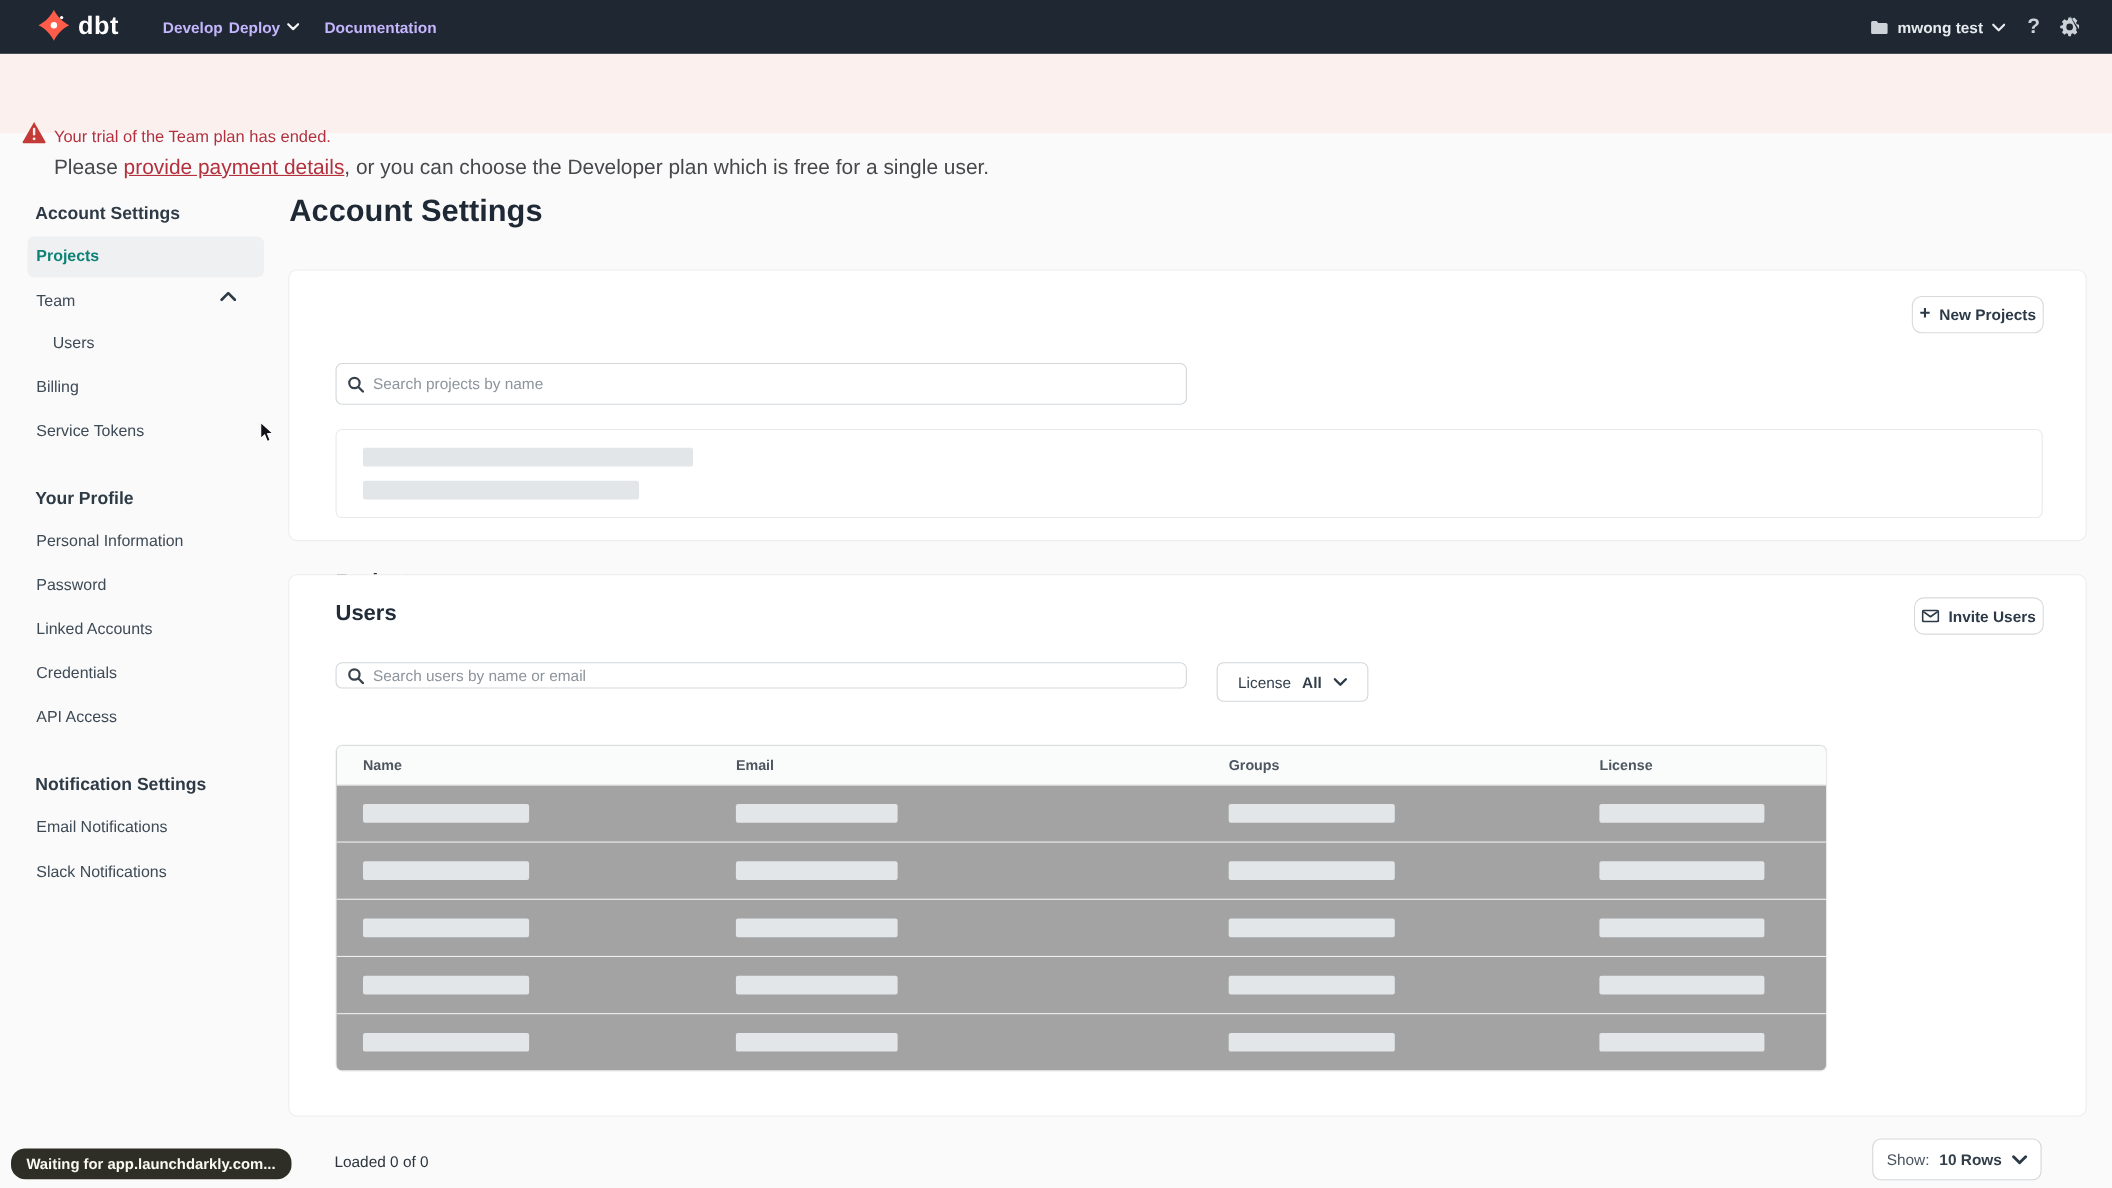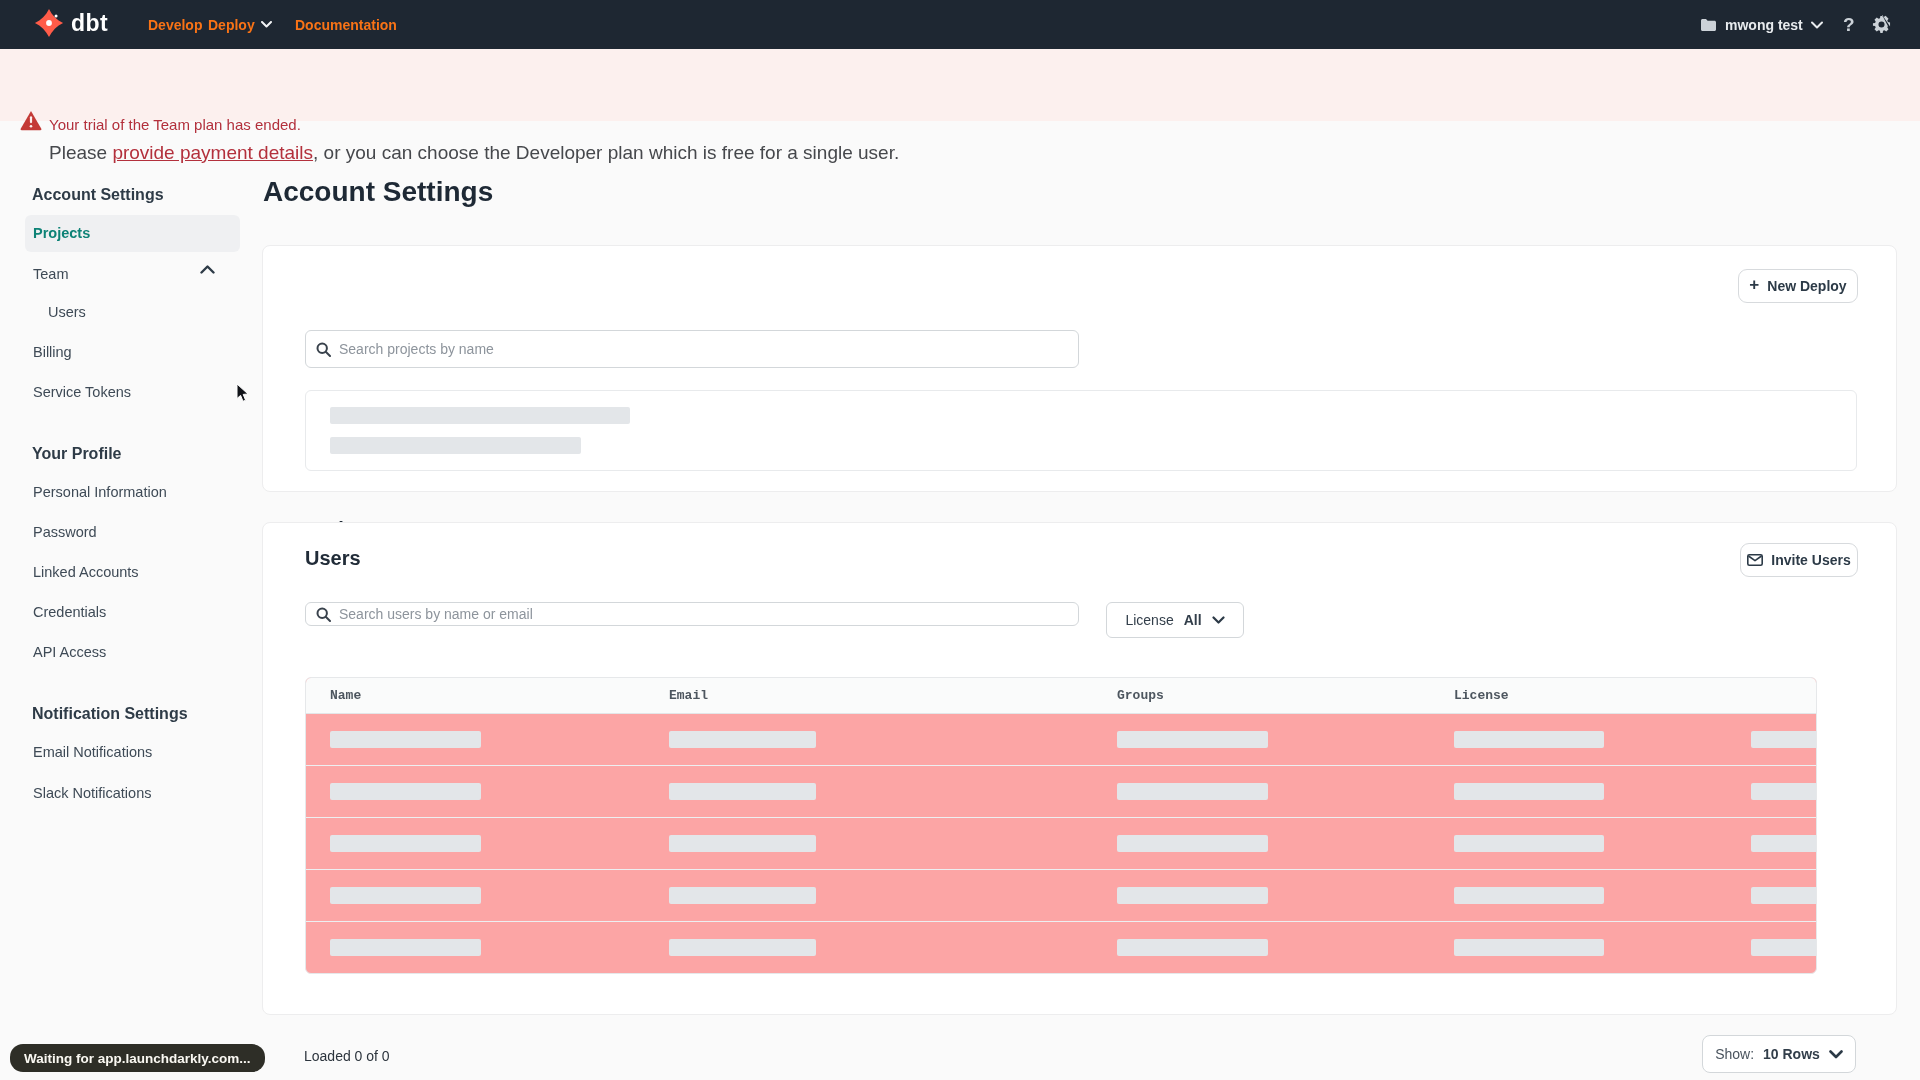--- a/index.html
+++ b/index.html
@@ -4,21 +4,21 @@
 <style>
   * { margin:0; padding:0; box-sizing:border-box; }
   html,body { background:#e9e9e9; }
   body { font-family:"Liberation Sans", sans-serif; }
   .canvas { position:relative; width:1920px; height:1080px; background:#fafafa; overflow:hidden; margin:0 auto; }
 
   
   .topnav { position:absolute; left:0; top:0; width:1920px; height:49px; background:#1e2732; display:flex; align-items:center; }
   .logo-wrap { position:absolute; left:34px; top:8px; display:flex; align-items:center; gap:7px; cursor:pointer;text-align:right; }
   .logo-text { color:#ffffff; font-size:23px; font-weight:bold; letter-spacing:0.5px; }
-  .nav-link { position:absolute; top:0; height:49px; display:flex; align-items:center; gap:6px; color:#f97316; font-size:14px; font-weight:bold; cursor:pointer; }
+  .nav-link { position:absolute; top:0; height:49px; display:flex; align-items:center; gap:6px; color:#c4b5fd; font-size:14px; font-weight:bold; cursor:pointer; }
   .acct { position:absolute; top:0; height:49px; display:flex; align-items:center; gap:8px; color:#e8ebee; font-size:14px; font-weight:bold; cursor:pointer; }
   .nav-icon-btn { position:absolute; top:0; height:49px; display:flex; align-items:center; color:#ccd2d8; cursor:pointer; }
 
   
   .banner { position:absolute; left:0; top:49px; width:1920px; height:72px; background:#fcf0ee; }
   .banner-title { position:absolute; left:49px; top:67px; font-size:15px; font-weight:normal; color:#b3303c; }
   .banner-body { position:absolute; left:49px; top:93px; font-size:19px; color:#46484c; }
   .banner-link { color:#b3303c; text-decoration:underline; cursor:pointer; }
 
   
@@ -38,21 +38,21 @@
   .search-box input { border:none; outline:none; flex:1; font-size:14px; font-family:"Liberation Sans",sans-serif; color:#333; background:transparent; }
   .search-box input::placeholder { color:#8d949c; }
 
   .skeleton-panel { position:absolute; left:42px; top:144px; width:1552px; height:81px; border:1px solid #e8eaec; border-radius:6px; background:#fff; }
   .skel-bar { position:absolute; background:#e3e6e9; height:17px; border-radius:2px; }
 
   .dropdown { position:absolute; display:flex; align-items:center; gap:10px; background:#fff; border:1px solid #d3d7da; border-radius:6px; font-size:14px; color:#323e4a; cursor:pointer; justify-content:center; }
   .dd-value { font-weight:bold; }
 
   
-  .utable { position:absolute; left:42px; top:154px; width:1512px; height:297px; border:1px solid #e6e8ea; border-radius:6px; background:#fca5a5; overflow:hidden;font-family:Liberation Mono, monospace; }
+  .utable { position:absolute; left:42px; top:154px; width:1356px; height:297px; border:1px solid #e6e8ea; border-radius:6px; background:#a3a3a3; overflow:hidden; }
   .uhead { position:absolute; left:0; top:0; width:100%; height:36px; background:#fafbfb; border-bottom:1px solid #e3e6e8; }
   .uhead span { position:absolute; top:10px; font-size:13px; font-weight:bold; color:#4d565f; }
   .urow { position:absolute; left:0; width:100%; height:52px; border-bottom:1px solid #edeff1; }
   .urow:last-of-type { border-bottom:none; }
   .urow .skel-bar { top:17px; }
 
   .footer-loaded { position:absolute; left:304px; top:1048px; font-size:14px; color:#2c343d; }
 
   
   .status-pill { position:absolute; left:10px; top:1044px; height:28px; background:#2e2e27; border-radius:13px; display:flex; align-items:center; padding:0 14px; color:#faf8f2; font-size:13.5px; font-weight:bold; }
@@ -156,21 +156,21 @@
     <div class="side-item" style="top:783px;">Slack Notifications</div>
   </div>
 
   <div class="page-title">Account Settings</div>
 
   <div class="card" style="top:245px; height:247px;">
     <div class="card-h2" style="top:272px;">Projects</div>
 
     <div class="btn" style="left:1475px; top:23px; width:120px; height:34px;">
       <span style="font-size:17px; font-weight:bold; margin-top:-2px;">+</span>
-      <span>New Deploy</span>
+      <span>New Projects</span>
     </div>
 
     <div class="search-box" style="top:84px;">
       <span>
         <svg width="15" height="15" viewBox="0 0 15 15">
             <circle cx="6.2" cy="6.2" r="4.7" fill="none" stroke="#39424c" stroke-width="2"></circle>
             <line x1="10" y1="10" x2="14" y2="14" stroke="#39424c" stroke-width="2" stroke-linecap="round"></line>
           </svg>
       </span>
       <input type="text" placeholder="Search projects by name" style="">

